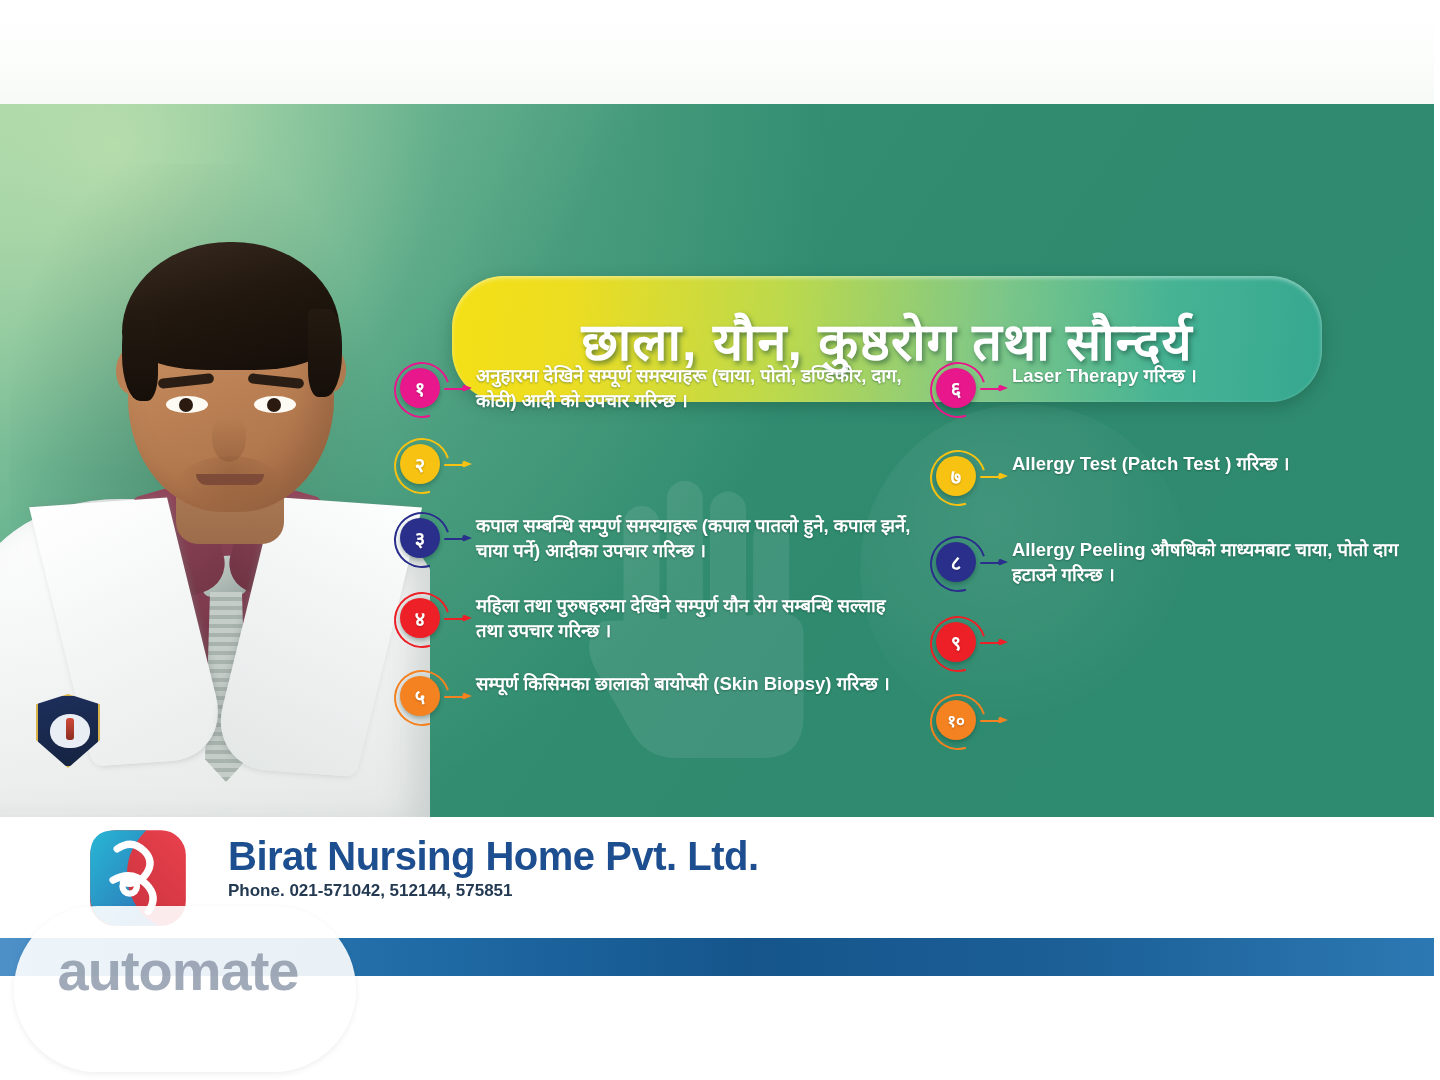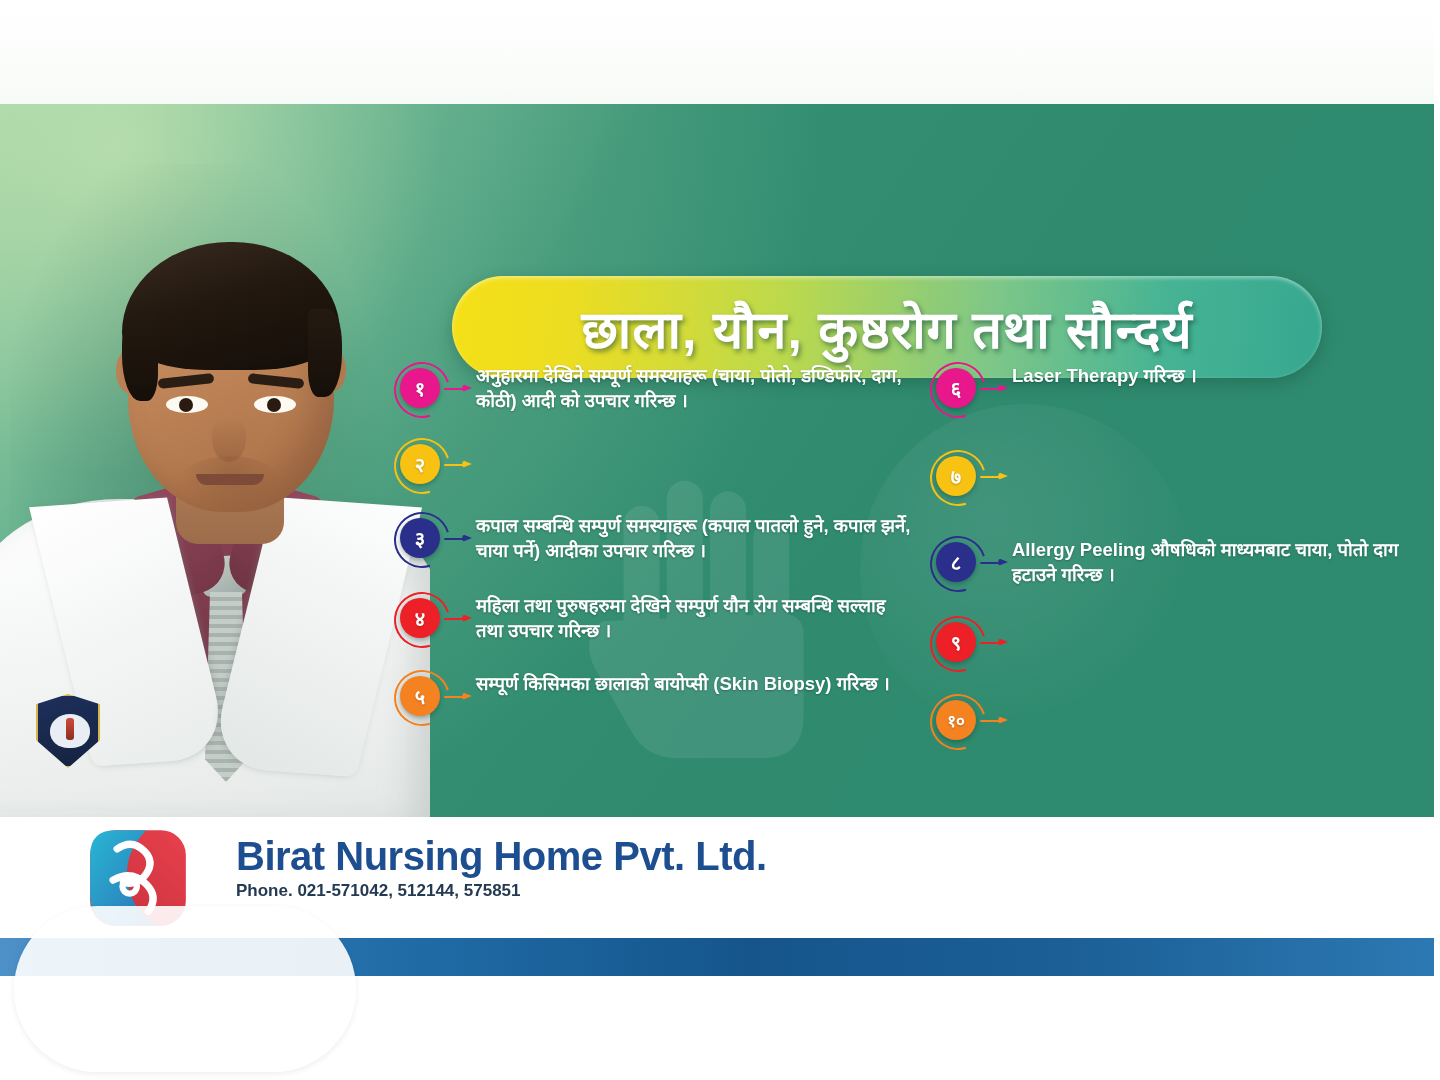--- a/index.html
+++ b/index.html
@@ -170,21 +170,21 @@
   }
   .patch-mark {
     position:absolute; left:28px; top:22px; width:8px; height:22px;
     background: linear-gradient(180deg,#d04a3a,#8e2d22); border-radius:3px;
   }
 
   
   .title-pill {
     position: absolute;
     left: 452px; top: 172px;
-    width: 870px; height: 102px;
+    width: 870px; height: 126px;
     border-radius: 52px;
     background: linear-gradient(95deg, #f5e016 0%, #ecdd22 14%, #bcd94c 38%, #7ec788 62%, #46b394 82%, #36a890 100%);
     box-shadow: 0 5px 16px rgba(15,60,45,0.30), inset 0 2px 4px rgba(255,255,255,0.45);
     display: flex; align-items: center; justify-content: center; text-align: right;
   }
   .title-text {
     color: #ffffff;
     font-size: 52px;
     font-weight: bold;
     letter-spacing: 1px;
@@ -251,21 +251,21 @@
   .footer {
     position: absolute; left: 0; top: 817px;
     width: 1440px; height: 121px;
     background: #ffffff;
   }
   .logo {
     position:absolute; left:86px; top:9px; width:104px; height:104px;
   }
   .logo svg { width:100%; height:100%; display:block; }
   .brand {
-    position:absolute; left:236px; top:18px;
+    position:absolute; left:228px; top:18px;
   }
   .brand-name {
     color:#1d4e8f; font-size:40px; font-weight:bold; letter-spacing:-0.5px;
     line-height:1.08;
   }
   .brand-addr { color:#3e4a58; font-size:17px; font-weight:600; margin-top:5px; }
   .brand-phone { color:#243a52; font-size:17px; font-weight:bold; margin-top:3px; }
 
   
   .blue-band {
@@ -439,20 +439,21 @@
         </div>
         <div class="row" style="margin-bottom: 26px;">
           <div class="badge-wrap" style="color: rgb(247, 194, 18);">
             <div class="ring"></div>
             <div class="badge" style="background: rgb(247, 194, 18);">७</div>
             <div class="arrow">
               <div class="shaft"></div>
               <div class="head"></div>
             </div>
           </div>
+          <div class="item-text">Allergy Test (Patch Test ) गरिन्छ ।</div>
         </div>
         <div class="row" style="margin-bottom: 20px;">
           <div class="badge-wrap" style="color: rgb(43, 47, 140);">
             <div class="ring"></div>
             <div class="badge" style="background: rgb(43, 47, 140);">८</div>
             <div class="arrow">
               <div class="shaft"></div>
               <div class="head"></div>
             </div>
           </div>
@@ -506,15 +507,16 @@
     <div class="brand">
       <div class="brand-name">Birat Nursing Home Pvt. Ltd.</div>
       <div class="brand-phone">Phone. 021-571042, 512144, 575851</div>
     </div>
   </div>
 
   <div class="blue-band"></div>
   <div class="bottom-white"></div>
 
   <div class="wm"></div>
+  <div class="wm-automate">automate</div>
 
   <div class="edge-right"></div>
 </div>
 
 </body></html>

